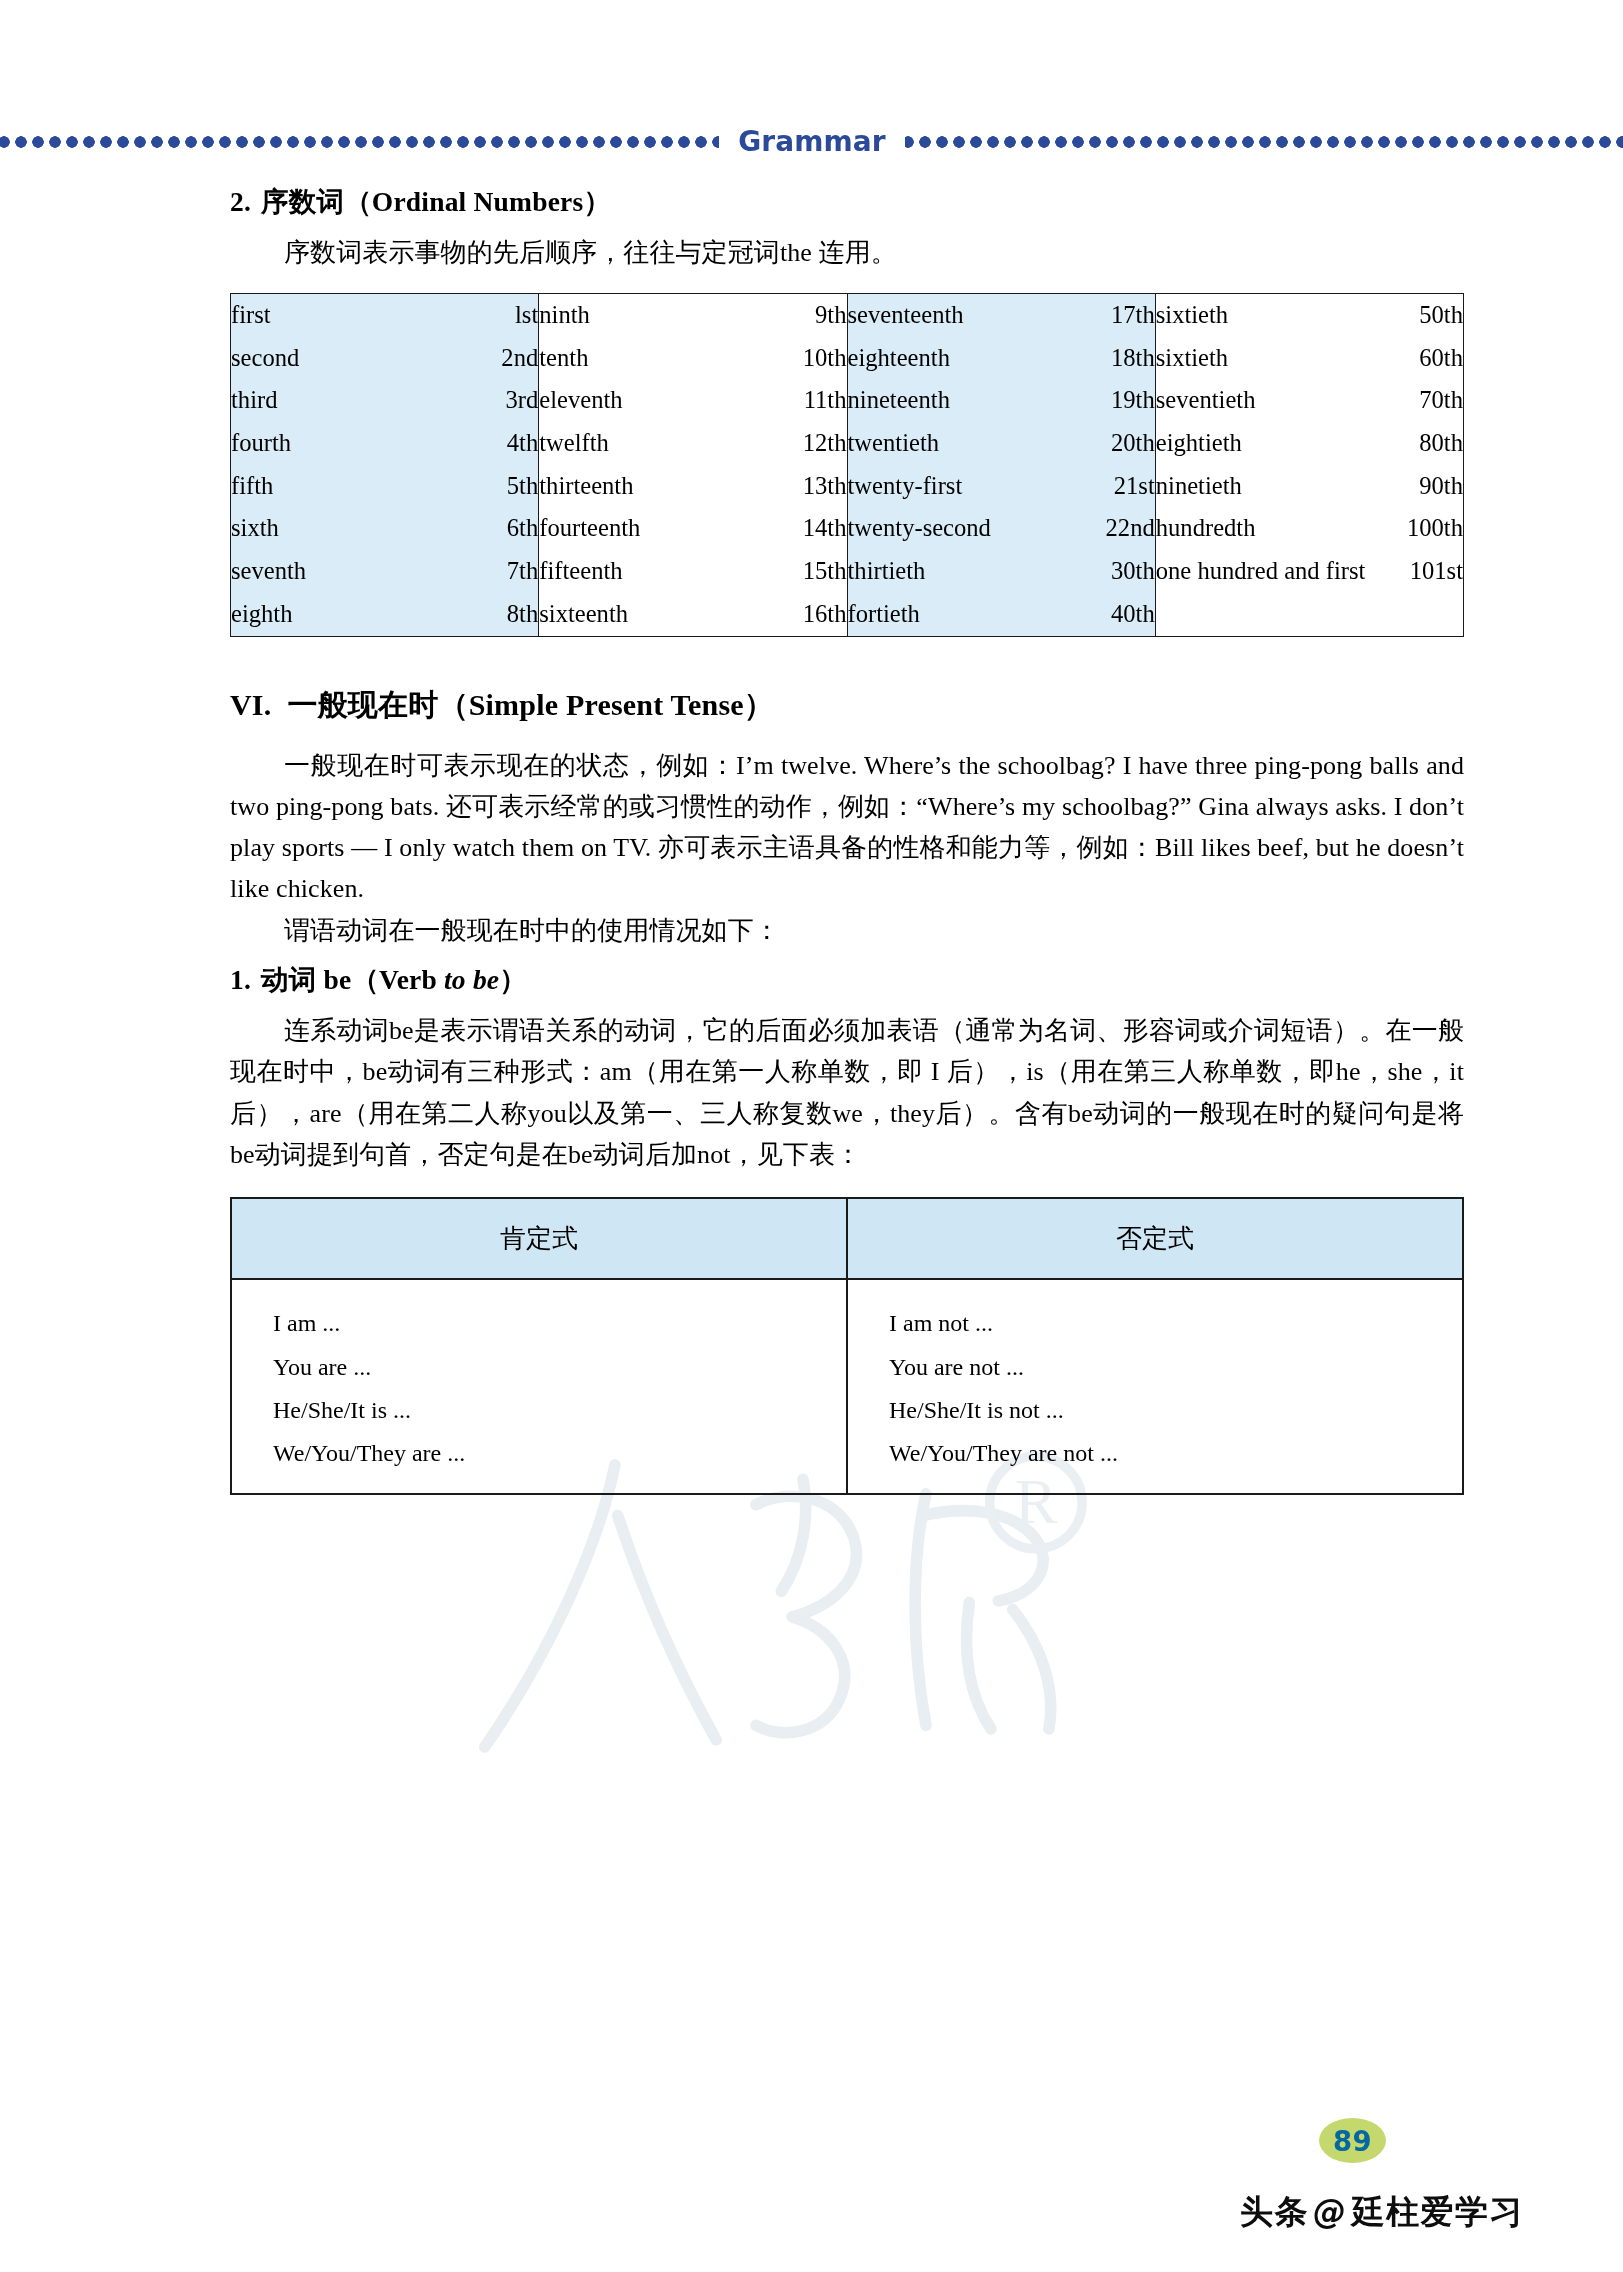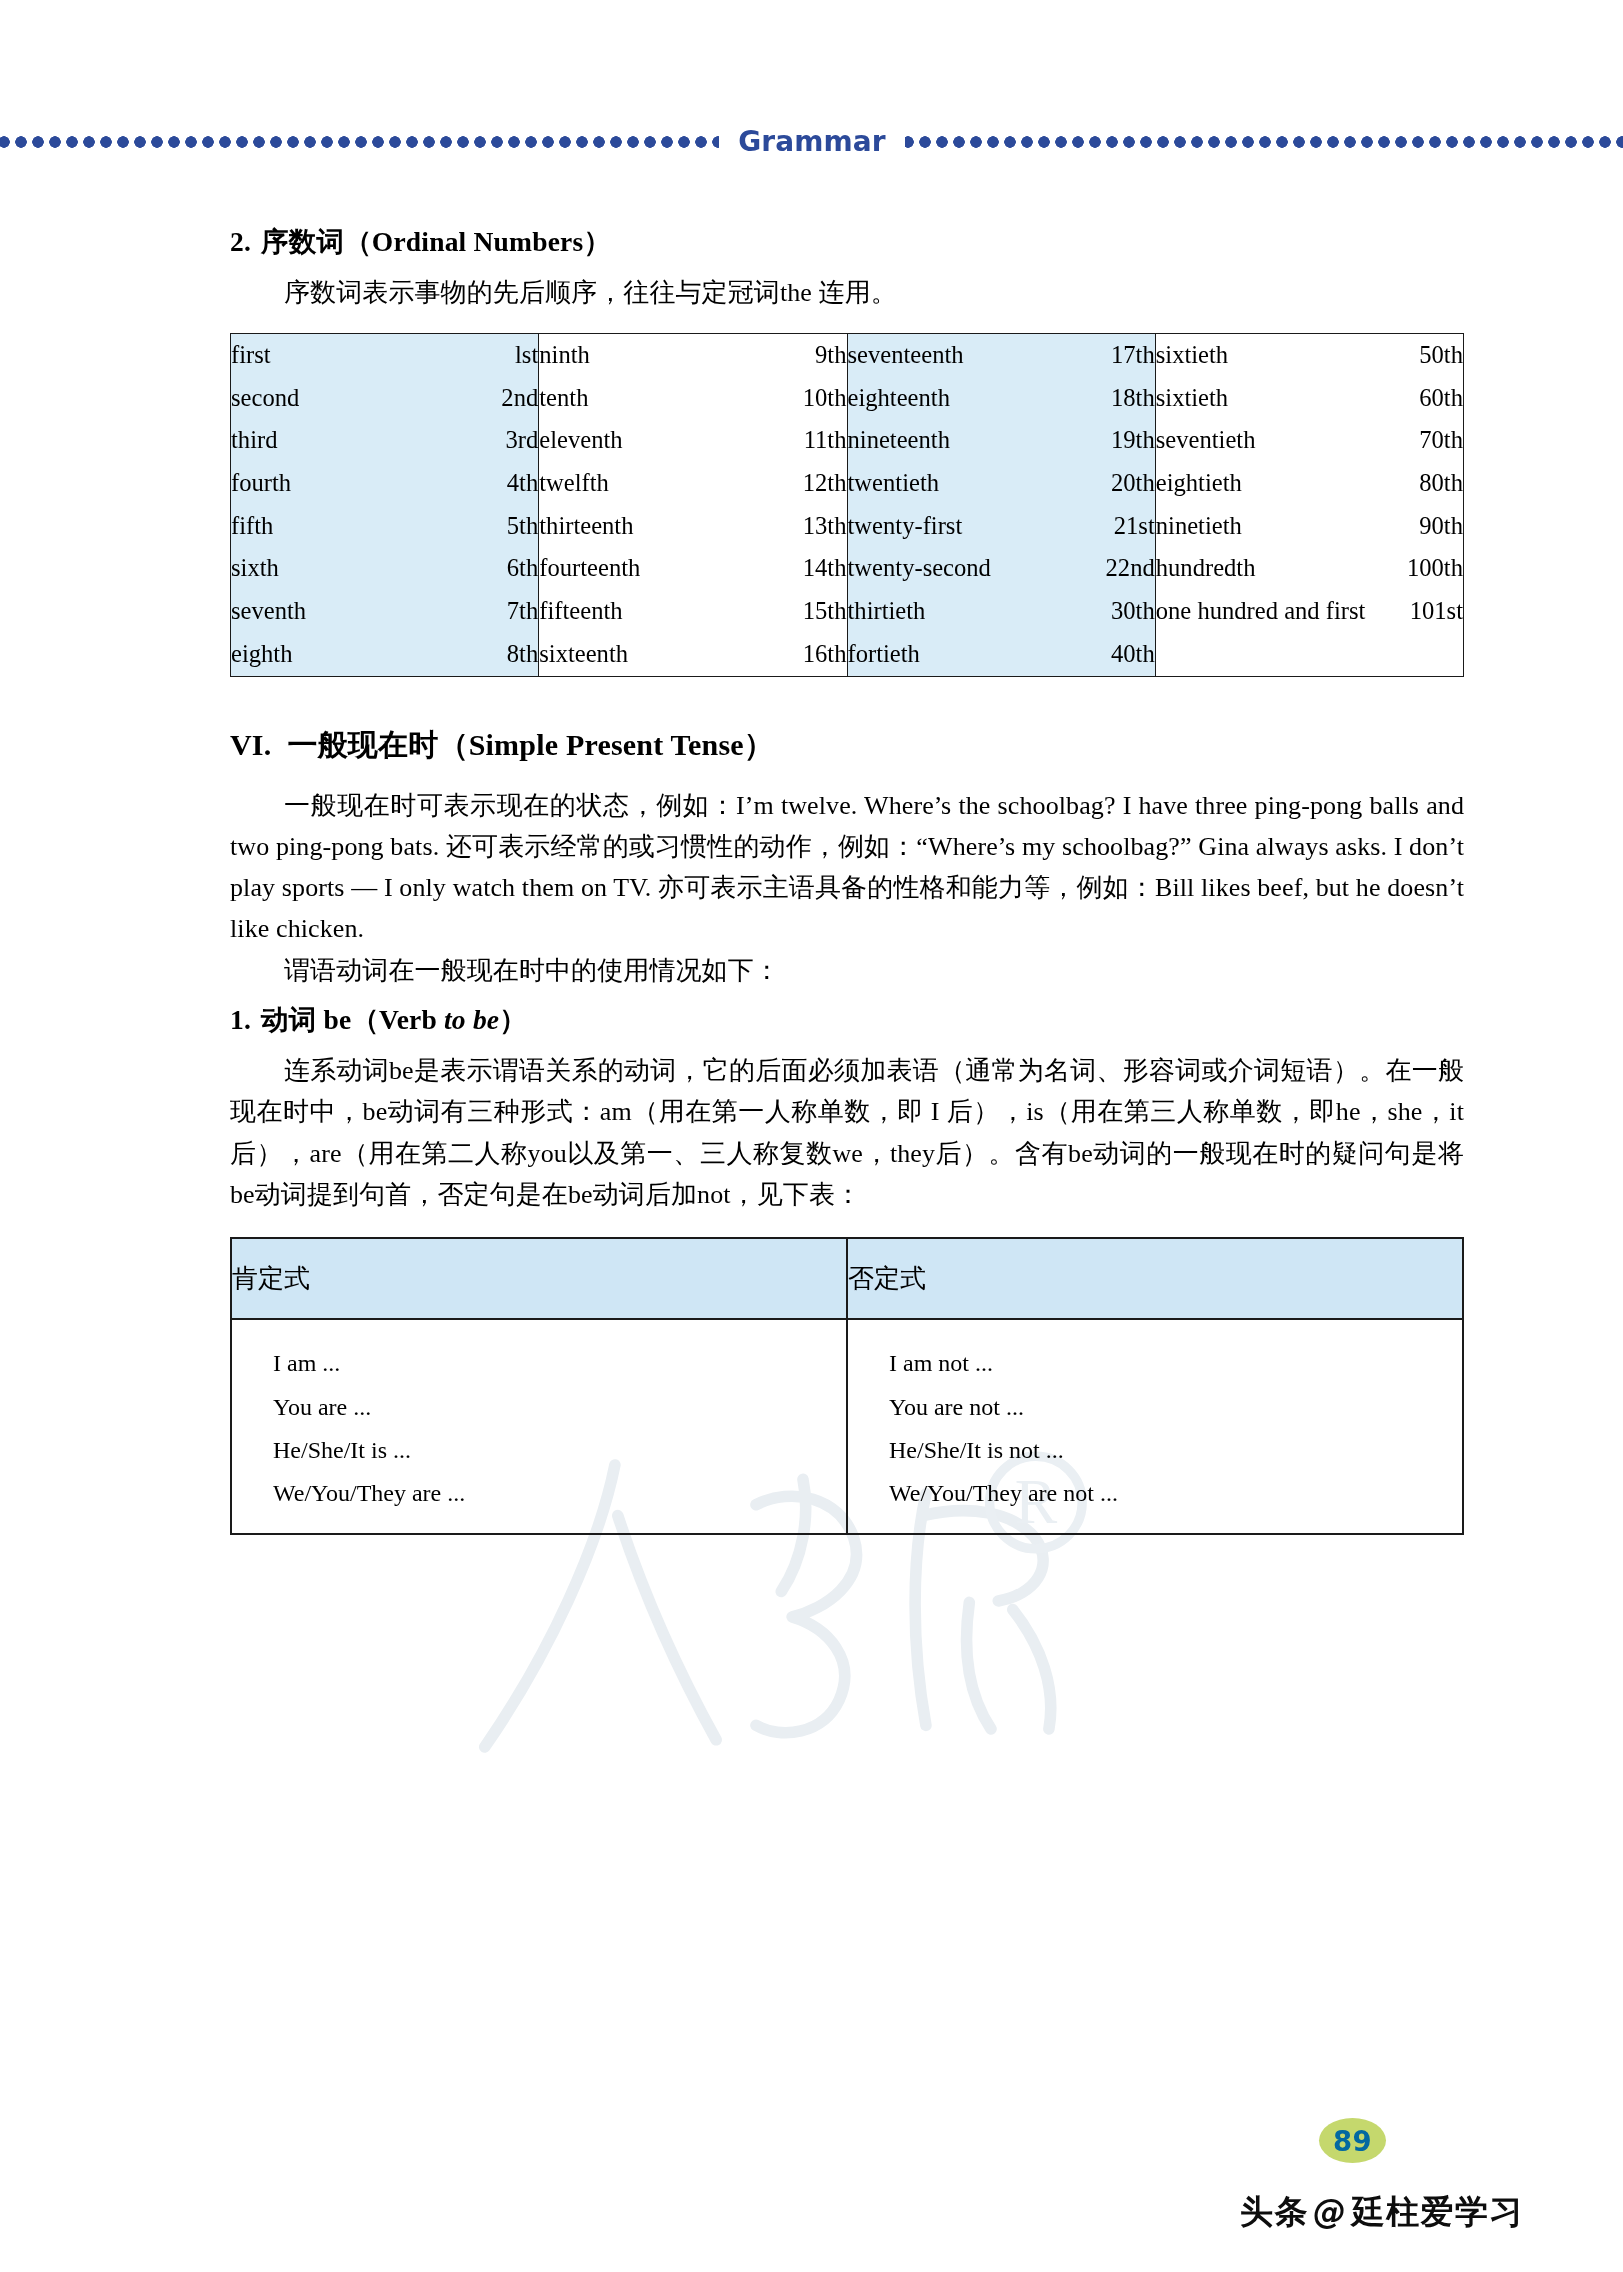--- a/index.html
+++ b/index.html
@@ -64,21 +64,20 @@
     line-height: 1;
     white-space: nowrap;
   }
 
   
   .content {
     position: absolute;
     left: 230px;
     top: 184px;
     width: 1234px;
-    margin-top: 40px;
   }
 
   .h-sub {
     font-weight: bold;
     font-size: 27.5px;
     line-height: 1.28;
     margin: 0 0 13px 0;
     letter-spacing: 0.2px;
   }
   .h-sub .num { margin-right: 10px; }
@@ -139,21 +138,21 @@
     width: 1234px;
     table-layout: fixed;
     border: 2.2px solid #1a1a1a;
   }
   table.be th {
     background: #cfe6f5;
     border-bottom: 2.2px solid #1a1a1a;
     font-weight: normal;
     font-size: 26px;
     padding: 22px 0 22px 0;
-    text-align: left;
+    text-align: center;
   }
   table.be th.sep, table.be td.sep { border-left: 2.2px solid #1a1a1a; }
   table.be td.cell {
     vertical-align: top;
     padding: 22px 0 18px 41px;
     background: transparent;
   }
   table.be td.cell .line {
     font-size: 24px;
     line-height: 1;

